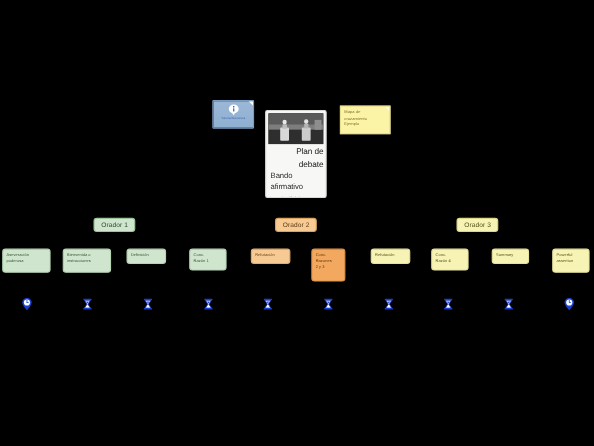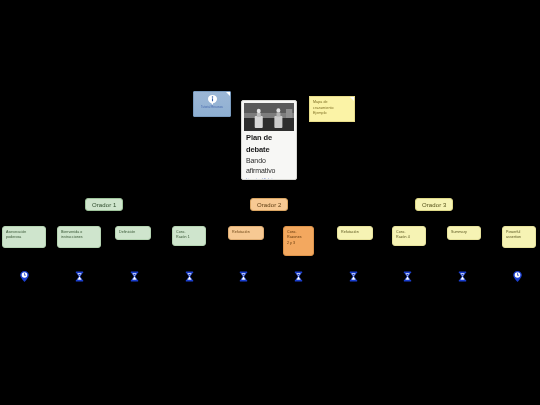--- a/index.html
+++ b/index.html
@@ -81,25 +81,26 @@
   .photo-thumb {
     width: 100%;
     height: 28px;
     background: #2a2a2a;
     position: relative;
     overflow: hidden;
   }
   .photo-thumb svg { display:block; width:100%; height:100%; }
   .photo-title {
     font-size: 7.5px;
-    font-weight: bold;
+    font-weight: normal;
     color: #1a1a1a;
     line-height: 1.18;
     margin: 3px 0 0 2px;
     letter-spacing: -.1px;
+    text-align: right;
   }
   .photo-sub {
     font-size: 7px;
     color: #2b2b2b;
     line-height: 1.2;
     margin: 2px 0 0 2px;
     letter-spacing: -.1px;
   }
   .photo-link {
     font-size: 3px;

